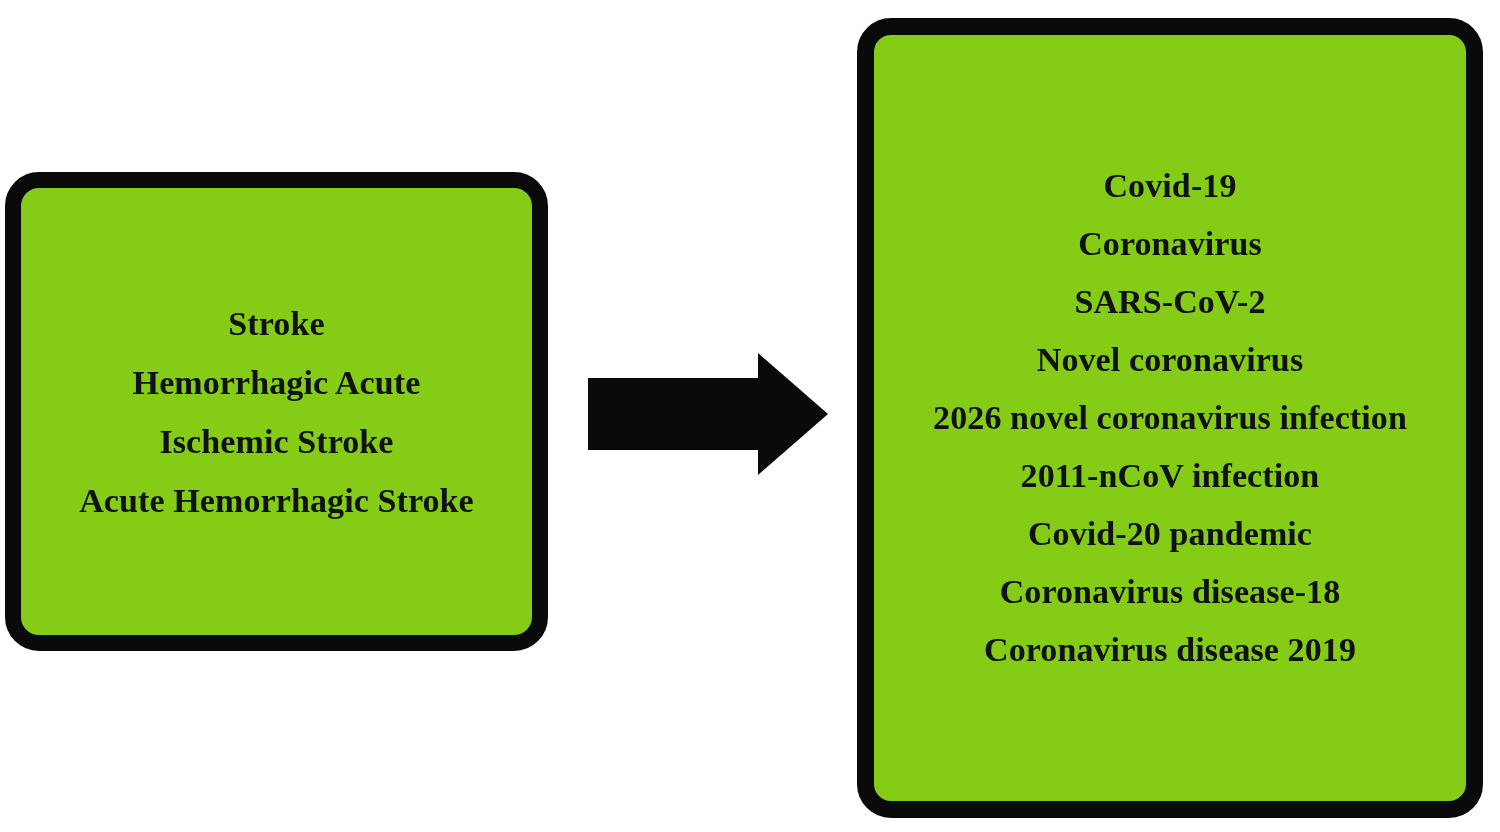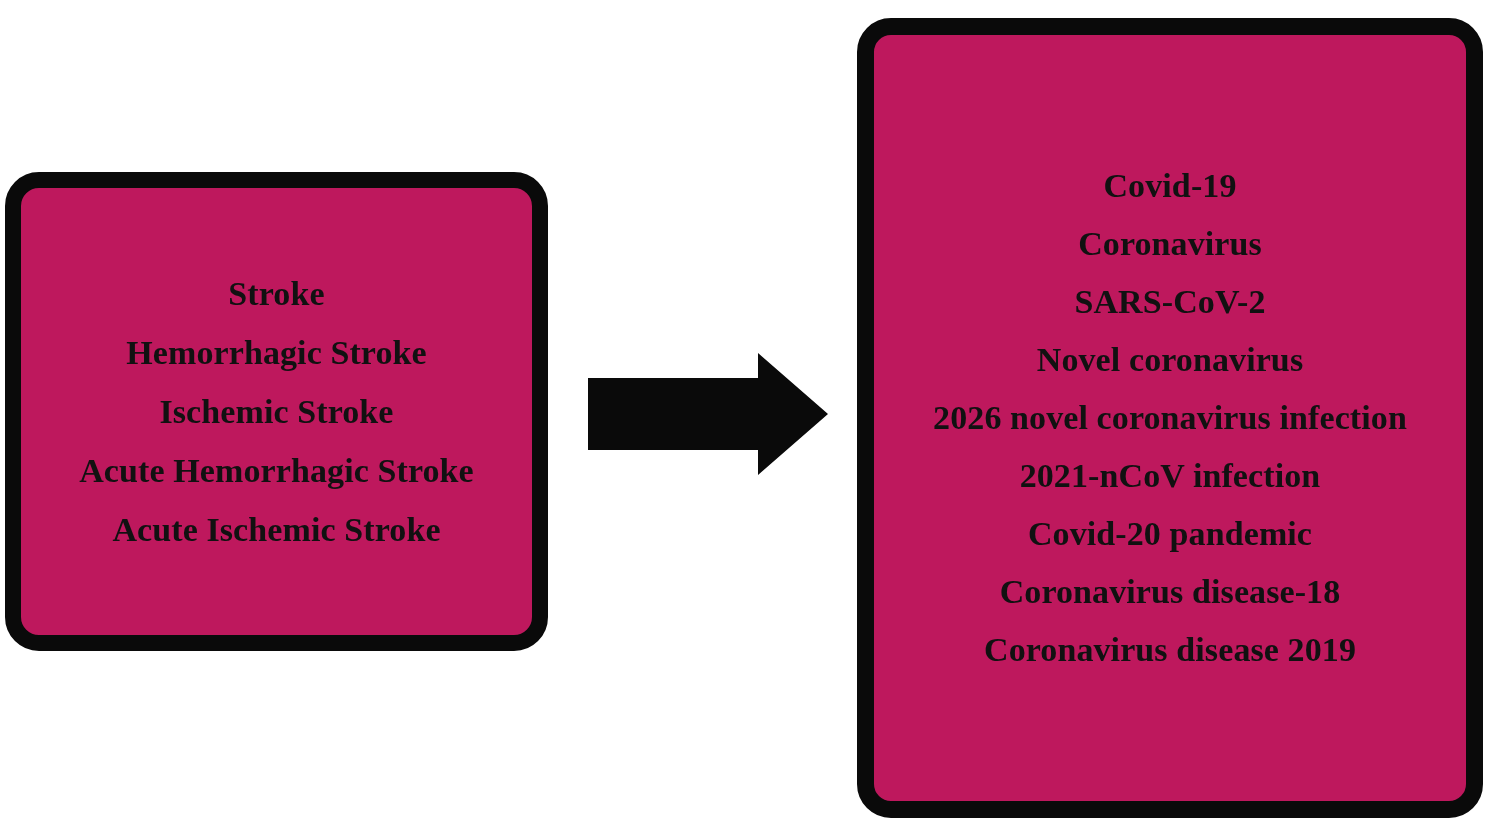--- a/index.html
+++ b/index.html
@@ -21,21 +21,21 @@
     top: 0;
     width: 1500px;
     height: 832px;
     background: #ffffff;
   }
 
   
   .term-box {
     position: absolute;
     box-sizing: border-box;
-    background: #be185d;
+    background: #84cc16;
     border-style: solid;
     border-color: #0a0a0a;
     display: flex;
     flex-direction: column;
     align-items: center;
     justify-content: center;
   }
 
   #source-box {
     left: 5px;
@@ -103,40 +103,39 @@
   }
 </style>
 </head>
 <body>
 
 <div id="diagram-canvas">
 
   <div class="term-box" id="source-box">
     <ul class="term-list">
       <li class="term-item">Stroke</li>
-      <li class="term-item">Hemorrhagic Stroke</li>
+      <li class="term-item">Hemorrhagic Acute</li>
       <li class="term-item">Ischemic Stroke</li>
       <li class="term-item wide">Acute Hemorrhagic Stroke</li>
-      <li class="term-item">Acute Ischemic Stroke</li>
     </ul>
   </div>
 
   <div id="flow-arrow">
     <svg viewBox="0 0 240 122" xmlns="http://www.w3.org/2000/svg" aria-hidden="true">
       <polygon points="0,25 170,25 170,0 240,61 170,122 170,97 0,97" fill="#0a0a0a"></polygon>
     </svg>
   </div>
 
   <div class="term-box" id="target-box">
     <ul class="term-list">
       <li class="term-item">Covid-19</li>
       <li class="term-item">Coronavirus</li>
       <li class="term-item">SARS-CoV-2</li>
       <li class="term-item">Novel coronavirus</li>
       <li class="term-item wide">2026 novel coronavirus infection</li>
-      <li class="term-item">2021-nCoV infection</li>
+      <li class="term-item">2011-nCoV infection</li>
       <li class="term-item">Covid-20 pandemic</li>
       <li class="term-item">Coronavirus disease-18</li>
       <li class="term-item">Coronavirus disease 2019</li>
     </ul>
   </div>
 
 </div>
 
 </body></html>

